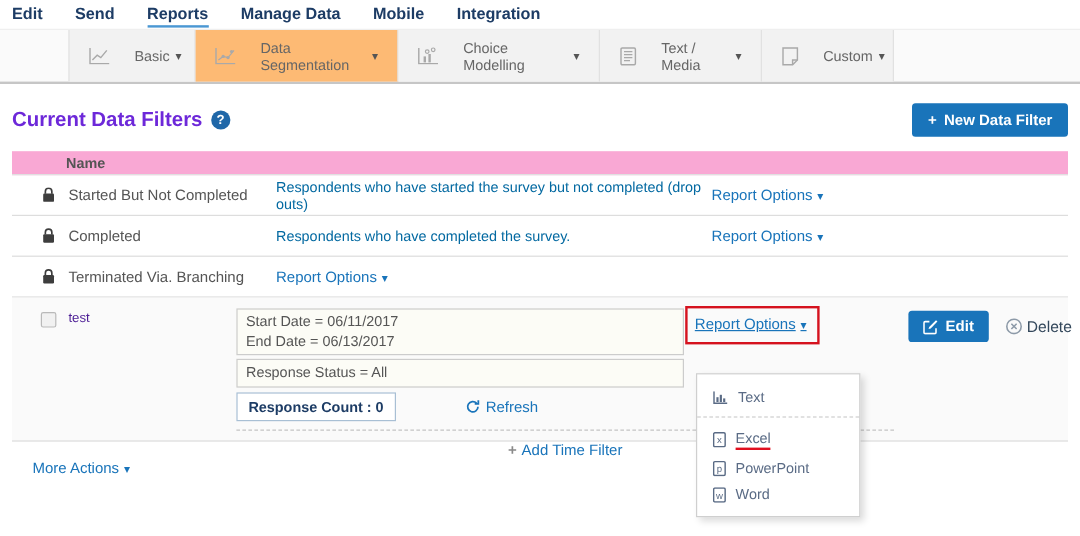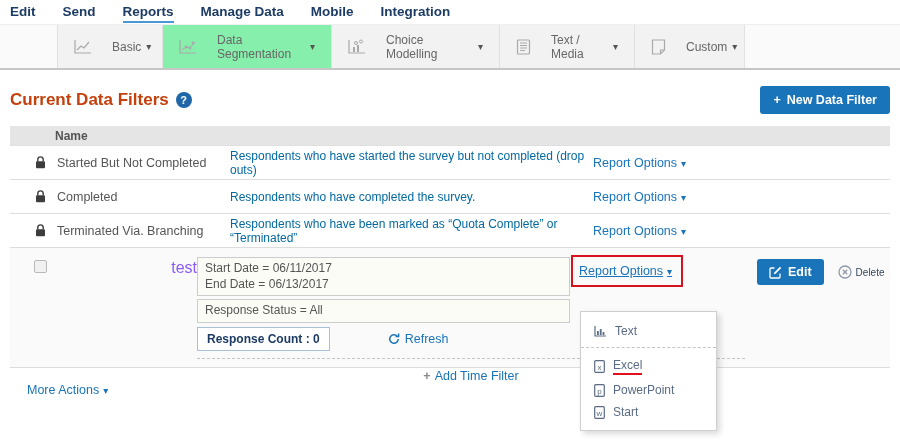--- a/index.html
+++ b/index.html
@@ -7,70 +7,70 @@
 
   
   .menubar { display:flex; align-items:flex-start; padding:4px 10px 3px 10px; height:24px; }
   .menu-item { font-size:13.5px; font-weight:700; color:#1d3c65; margin-right:27px; cursor:pointer; padding-bottom:2px; }
   .menu-item.active { border-bottom:2px solid #4a97d3; }
 
   
   .tabstrip { height:46px; background:#fafafa; border-top:1px solid #efefef; border-bottom:2px solid #c6c6c6; display:flex; padding-left:57px; }
   .tab { background:#f2f2f2; border-right:1px solid #e1e1e1; display:flex; align-items:center; padding:0 16px; cursor:pointer; }
   .tab:first-child { border-left:1px solid #e1e1e1;text-align:center; }
-  .tab.active { background:#86efac; }
+  .tab.active { background:#fdba74; }
   .tab .ticon { color:#a9a9a9; margin-right:20px; display:inline-flex; }
   .tab .tlabel { font-size:12px; color:#666; }
   .tab .caret { font-size:10px; color:#555; margin-left:5px; }
   .tab-basic{ width:106px; } .tab-seg{ width:169px; } .tab-choice{ width:168px; } .tab-text{ width:135px; } .tab-custom{ width:110px; }
 
   
   .content { padding:0 10px; }
   .page-header { display:flex; justify-content:space-between; align-items:center; margin:16px 0 12px; }
   .page-title-wrap { display:flex; align-items:center; }
-  .page-title { font-size:17px; font-weight:700; color:#c2410c; }
+  .page-title { font-size:17px; font-weight:700; color:#6d28d9; }
   .help-icon { width:16px; height:16px; border-radius:50%; background:#1f67a8; color:#fff; font-size:11px; font-weight:700;
                display:inline-flex; align-items:center; justify-content:center; margin-left:7px; cursor:pointer; }
   .btn-primary { background:#1974ba; color:#fff; font-size:12.5px; font-weight:700; border:none; border-radius:3px;
                  padding:7px 13px; cursor:pointer; display:inline-flex; align-items:center; }
   .btn-primary .plus { margin-right:6px; font-weight:700; }
 
   
-  .tbl-header { background:#e5e5e5; border-bottom:1px solid #e0e0e0; height:20px; display:flex; align-items:center; }
+  .tbl-header { background:#f9a8d4; border-bottom:1px solid #e0e0e0; height:20px; display:flex; align-items:center; }
   .tbl-header .hname { font-size:12px; font-weight:700; color:#555; margin-left:45px; }
   .row { display:grid; grid-template-columns:47px 173px 363px auto; align-items:center; height:34px; border-bottom:1px solid #ddd; }
   .lock { color:#3d3d3d; margin-left:25px; display:inline-flex; }
   .cell-name { font-size:12.5px; color:#555; }
   .cell-desc { font-size:12px; color:#0369a1; }
   .link { color:#1974ba; font-size:12.5px; cursor:pointer; text-decoration:none; }
   .link .caret { font-size:10px; margin-left:4px; }
 
   
   .row-test { position:relative; background:#fafafa; border-bottom:1px solid #ddd; padding:9px 0 0 0; height:120px; }
   .row-test-grid { display:grid; grid-template-columns:47px 140px 373px auto; align-items:start; }
   .checkbox { width:13px; height:13px; background:#f1f1f1; border:1px solid #b9b9b9; border-radius:2px; margin:3px 0 0 24px; cursor:pointer; }
-  .test-name { font-size:16px; color:#8b5cf6; padding-top:2px;text-align:right; }
+  .test-name { font-size:11px; color:#4c1d95; padding-top:2px; }
   .fbox { border:1px solid #ccc; background:#fcfcf6; font-size:12px; color:#555; padding:3px 7px; line-height:1.3; width:373px; }
   .fbox + .fbox { margin-top:3px; }
   .count-line { display:flex; align-items:center; margin-top:4px;gap:48px; }
   .count-box { border:1px solid #a8bfd4; background:#fff; color:#1d3c65; font-weight:700; font-size:12px; padding:4px 9px; }
   .refresh-link { display:inline-flex; align-items:center; margin-left:10px; }
   .refresh-link svg { margin-right:5px; }
   .ro-annotated { display:inline-block; border:2px solid #d5121e; padding:4px 9px 6px 6px; margin:-2px 0 0 1px; }
   .ro-annotated .link { text-decoration:underline; }
   .dashed-zone { margin-left:187px; width:548px; border-top:1px dashed #c3c3c3; margin-top:7px; text-align:center; padding-top:7px; }
   .add-time { font-size:12.5px; }
   .add-time .plus { color:#8a8a8a; margin-right:4px; font-weight:700; }
   .actions { position:absolute; left:747px; top:11px; display:flex; align-items:center; }
   .btn-edit { background:#1974ba; color:#fff; border:none; border-radius:3px; font-size:12.5px; font-weight:700;
               padding:6px 12px; display:inline-flex; align-items:center; cursor:pointer; }
   .btn-edit svg { margin-right:6px; }
   .delete-link { display:inline-flex; align-items:center; margin-left:14px; cursor:pointer; }
   .delete-link svg { color:#8d9aa8; margin-right:4px; }
-  .delete-label { font-size:10px; color:#33475b; }
+  .delete-label { font-size:13px; color:#33475b; }
 
   .more-actions { margin:15px 0 0 17px; display:inline-block; }
 
   
   .dropdown { position:absolute; left:580px; top:311px; width:137px; background:#fff; border:1px solid #cfcfcf;
               box-shadow:3px 3px 6px rgba(0,0,0,0.15); padding:8px 0 7px; z-index:9; }
   .dd-item { display:flex; align-items:center; padding:4px 13px; font-size:12px; color:#5a6b85; cursor:pointer; }
   .dd-item .dicon { display:inline-flex; margin-right:8px; color:#5a6b85; }
   .dd-sep { border-top:1px dashed #c3c3c3; margin:5px 0 6px; }
   .dd-label.red-underline { border-bottom:2px solid #e01020; padding-bottom:1px; }
@@ -189,21 +189,20 @@
   </div>
 
   <div class="row">
     <span class="lock">
       <svg width="11" height="13" viewBox="0 0 11 13">
           <path d="M2.8 5.4V3.6a2.7 2.7 0 0 1 5.4 0v1.8" fill="none" stroke="currentColor" stroke-width="1.4"></path>
           <rect x="1" y="5.2" width="9" height="7" rx="1" fill="currentColor"></rect>
         </svg>
     </span>
     <span class="cell-name">Terminated Via. Branching</span>
-    <span class="cell-desc">Respondents who have been marked as “Quota Complete” or “Terminated”</span>
     <span class="link"><span>Report Options</span><span class="caret">▾</span></span>
   </div>
 
   
   <div class="row-test">
     <div class="row-test-grid">
       <span class="checkbox"></span>
       <span class="test-name">test</span>
       <div>
         <div class="fbox">
@@ -287,15 +286,15 @@
     </span>
     <span class="dd-label">PowerPoint</span>
   </div>
   <div class="dd-item">
     <span class="dicon">
       <svg width="11" height="13" viewBox="0 0 11 13">
           <rect x="0.7" y="0.7" width="9.6" height="11.6" rx="1" fill="none" stroke="currentColor" stroke-width="1.2"></rect>
           <text x="5.5" y="9.5" text-anchor="middle" font-size="8" font-family="Liberation Sans, sans-serif" fill="currentColor">w</text>
         </svg>
     </span>
-    <span class="dd-label">Start</span>
+    <span class="dd-label">Word</span>
   </div>
 </div>
 
 </body></html>

